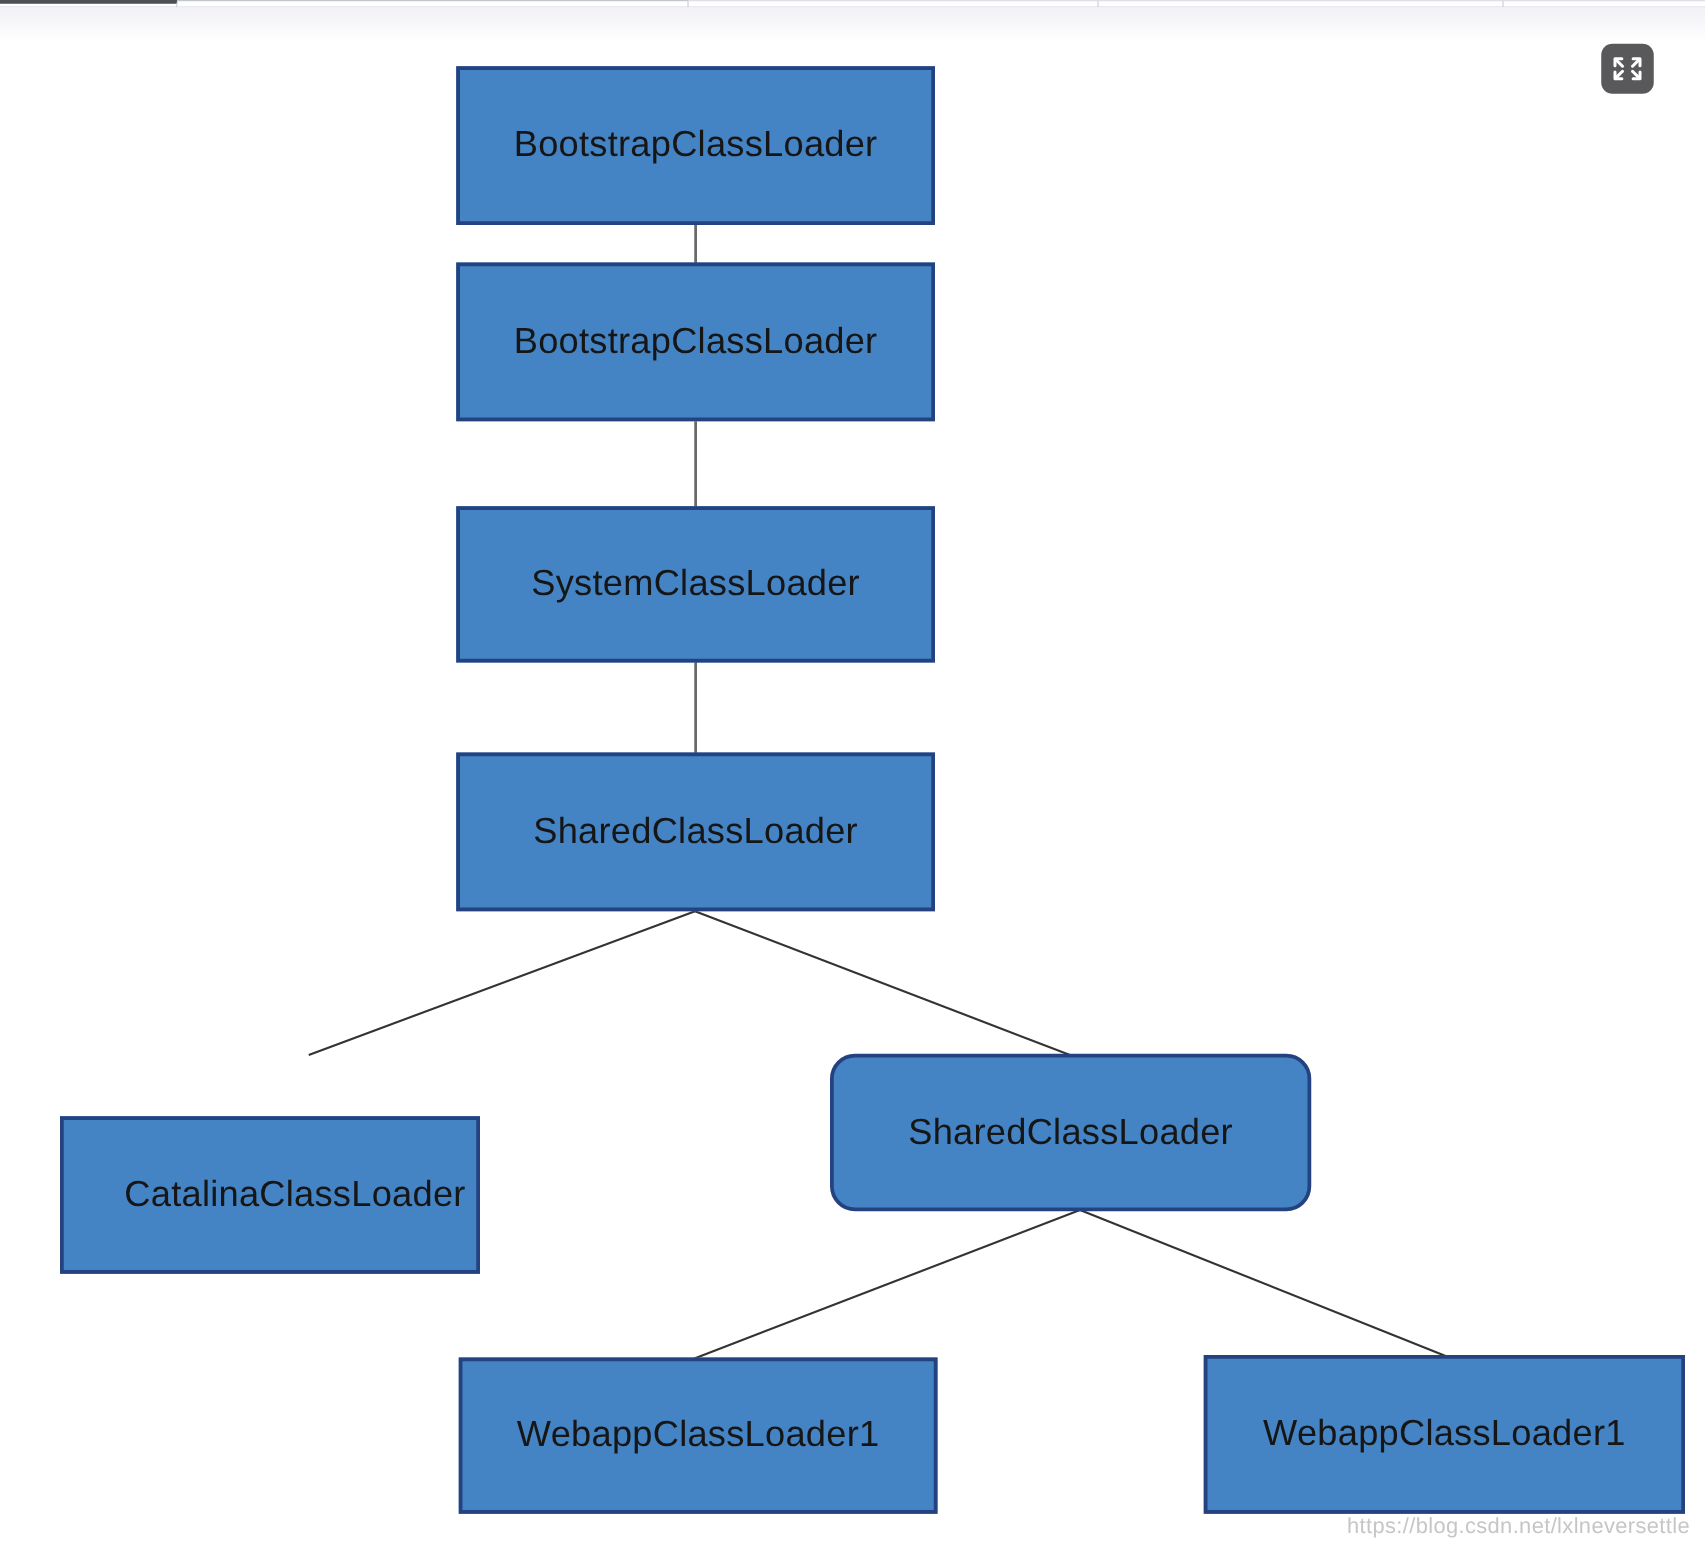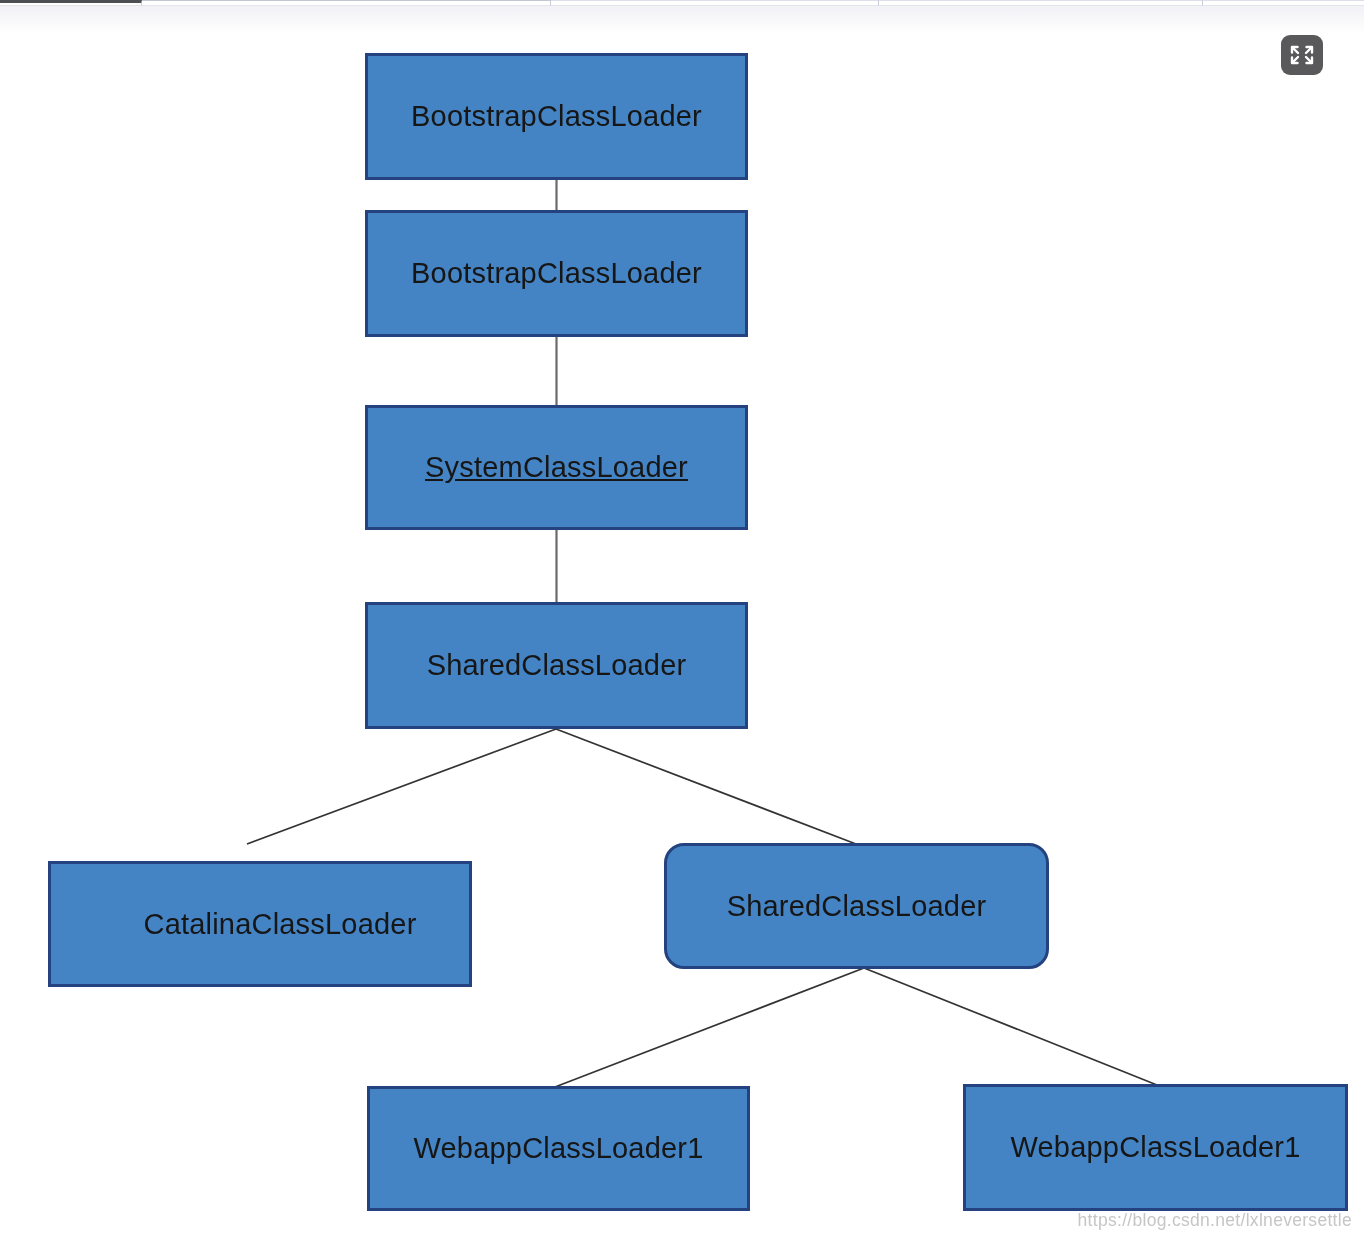--- a/index.html
+++ b/index.html
@@ -94,25 +94,25 @@
     <line class="edge-d" x1="556" y1="729" x2="247" y2="844"></line>
     <line class="edge-d" x1="556" y1="729" x2="856" y2="844"></line>
     <line class="edge-d" x1="864" y1="968" x2="555" y2="1087"></line>
     <line class="edge-d" x1="864" y1="968" x2="1157" y2="1085"></line>
   </svg>
 
   <div class="node" style="left:365px; top:13px;   width:383px; height:127px;margin-top:40px;">BootstrapClassLoader</div>
 
   <div class="node" style="left:365px; top:210px;  width:383px; height:127px;">BootstrapClassLoader</div>
 
-  <div class="node" style="left:365px; top:405px;  width:383px; height:125px;text-decoration:underline;">SystemClassLoader</div>
+  <div class="node" style="left:365px; top:405px;  width:383px; height:125px;">SystemClassLoader</div>
 
   <div class="node" style="left:365px; top:602px;  width:383px; height:127px;">SharedClassLoader</div>
 
-  <div class="node" style="left:48px;  top:861px;  width:424px; height:126px;padding-left:40px;">CatalinaClassLoader</div>
+  <div class="node" style="left:48px;  top:893px;  width:336px; height:126px;padding-left:40px;">CatalinaClassLoader</div>
 
   <div class="node" style="left:664px; top:843px;  width:385px; height:126px;border-radius:20px;">SharedClassLoader</div>
 
   <div class="node" style="left:367px; top:1086px; width:383px; height:125px;">WebappClassLoader1</div>
 
   <div class="node" style="left:963px; top:1084px; width:385px; height:127px;">WebappClassLoader1</div>
 
   <div class="expand-btn">
     <svg width="42" height="40" viewBox="0 0 42 40">
       <line x1="17" y1="18" x2="11.5" y2="12.5"></line>

